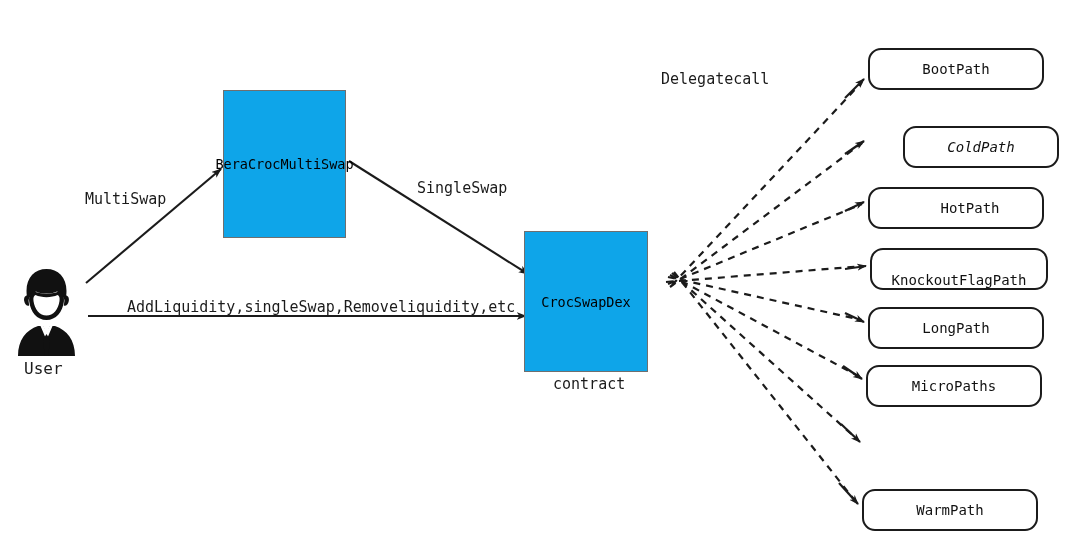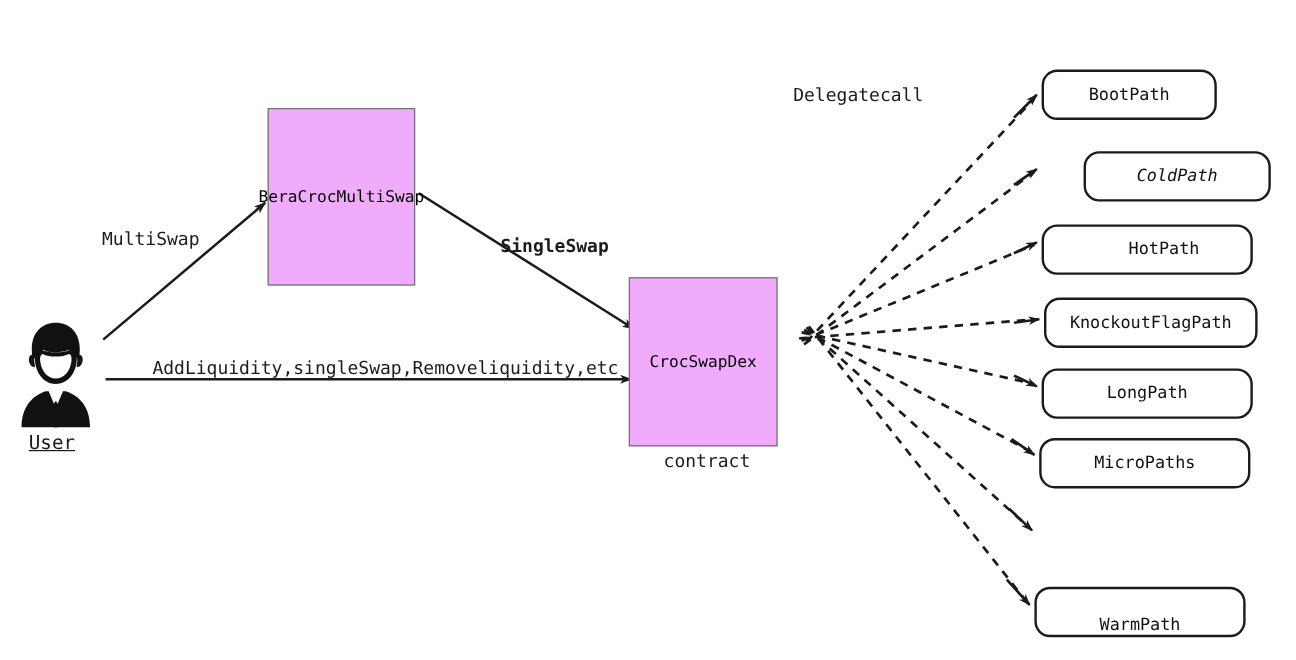--- a/index.html
+++ b/index.html
@@ -24,30 +24,30 @@
   
   .lbl {
     position: absolute;
     font-family: "DejaVu Sans Mono", "Liberation Mono", monospace;
     color: #1b1b1b;
     white-space: nowrap;
     line-height: 1;
   }
   .edge-label { font-size: 15px; }
   .node-label { font-size: 13.5px; }
-  .actor-label { font-size: 16px; text-decoration: underline; }
+  .actor-label { font-size: 16px; }
   .caption-label { font-size: 15px; }
   .path-label {
     font-size: 14px;
     color: #111111;
   }
   
   .rect-node {
     position: absolute;
-    background: #f0abfc;
+    background: #0ea5e9;
     border: 1.6px solid #6f6f6f;
     box-sizing: border-box;
   }
   .rect-node .node-label {
     position: absolute;
     left: 50%;
     top: 50%;
     transform: translate(-50%, -50%);
     white-space: nowrap;
   }
@@ -127,58 +127,58 @@
       <path d="M24.5,58 L30.5,72 L36.5,58 L33.8,57 L30.5,64.5 L27.2,57 Z" fill="#ffffff"></path>
 
       <path d="M30.5,66 L33.6,71 L32.6,88 L28.4,88 L27.4,71 Z"></path>
     </g>
   </svg>
 
   <div class="lbl actor-label" style="left:24px; top:361px;">User</div>
 
   <div class="lbl edge-label" style="left:85px; top:192px;">MultiSwap</div>
 
-  <div class="lbl edge-label" style="left:417px; top:198px;font-weight:bold;">SingleSwap</div>
+  <div class="lbl edge-label" style="left:417px; top:181px;">SingleSwap</div>
 
   <div class="lbl edge-label" style="left:127px; top:300px;">AddLiquidity,singleSwap,Removeliquidity,etc</div>
 
   <div class="lbl edge-label" style="left:661px; top:72px;">Delegatecall</div>
 
   <div class="rect-node" style="left:223px; top:90px; width:123px; height:148px;">
     <span class="node-label">BeraCrocMultiSwap</span>
   </div>
 
   <div class="rect-node" style="left:524px; top:231px; width:124px; height:141px;text-decoration:underline;">
     <span class="node-label">CrocSwapDex</span>
   </div>
 
   <div class="lbl caption-label" style="left:553px; top:377px;">contract</div>
 
-  <div class="path-node" style="left:868px; top:58px; width:146px; height:42px;">
+  <div class="path-node" style="left:868px; top:48px; width:176px; height:42px;">
     <span class="path-label">BootPath</span>
   </div>
 
   <div class="path-node" style="left:903px; top:126px; width:156px; height:42px;font-style:italic;">
     <span class="path-label">ColdPath</span>
   </div>
 
   <div class="path-node" style="left:868px; top:187px; width:176px; height:42px;padding-left:28px;">
     <span class="path-label">HotPath</span>
   </div>
 
-  <div class="path-node" style="left:870px; top:248px; width:178px; height:42px;">
+  <div class="path-node" style="left:870px; top:248px; width:178px; height:42px;align-items:flex-end;">
     <span class="path-label">KnockoutFlagPath</span>
   </div>
 
   <div class="path-node" style="left:868px; top:307px; width:176px; height:42px;">
     <span class="path-label">LongPath</span>
   </div>
 
   <div class="path-node" style="left:866px; top:365px; width:176px; height:42px;">
     <span class="path-label">MicroPaths</span>
   </div>
 
 
-  <div class="path-node" style="left:862px; top:489px; width:176px; height:42px;align-items:flex-end;">
+  <div class="path-node" style="left:862px; top:489px; width:176px; height:42px;">
     <span class="path-label">WarmPath</span>
   </div>
 
 </div>
 
 </body></html>

